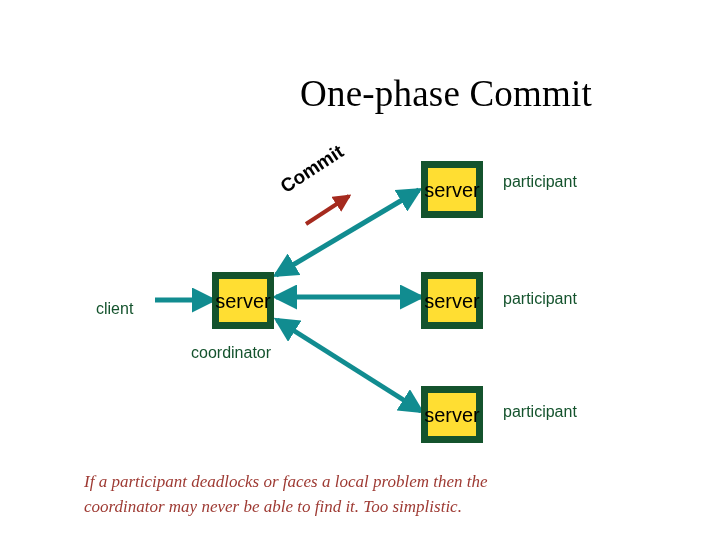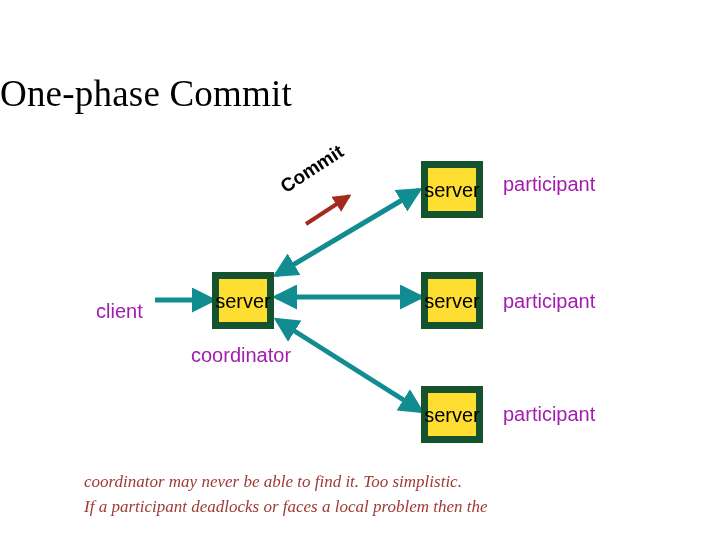--- a/index.html
+++ b/index.html
@@ -15,21 +15,21 @@
     overflow: hidden;
     font-family: "Liberation Sans", sans-serif;
   }
 
   
   #slide-title {
     position: absolute;
     left: 0;
     top: 72px;
     width: 592px;
-    text-align: left;
+    text-align: right;
     font-family: "Liberation Serif", serif;
     font-size: 37px;
     font-weight: normal;
     color: #000000;
     letter-spacing: 0.2px;
     white-space: nowrap;
   }
 
   
   #diagram-svg {
@@ -56,22 +56,22 @@
     font-size: 20px;
     color: #000000;
     white-space: nowrap;
     line-height: 1;
   }
 
   
   .plain-label {
     position: absolute;
     font-family: "Liberation Sans", sans-serif;
-    font-size: 20px;
-    color: #a21caf;
+    font-size: 16px;
+    color: #14532d;
     white-space: nowrap;
     line-height: 1;
   }
 
   
   #commit-label {
     position: absolute;
     left: 277px;
     top: 180px;
     font-family: "Liberation Sans", sans-serif;
@@ -150,17 +150,17 @@
     <span class="node-box-label">server</span>
   </div>
   <div class="plain-label" style="left:503px; top:291px;">participant</div>
 
   <div class="node-box" style="left:421px; top:386px; width:62px; height:57px;">
     <span class="node-box-label">server</span>
   </div>
   <div class="plain-label" style="left:503px; top:404px;">participant</div>
 
   <div id="caption">
+    <span class="caption-line">If a participant deadlocks or faces a local problem then the</span>
     <span class="caption-line">coordinator may never be able to find it. Too simplistic.</span>
-    <span class="caption-line">If a participant deadlocks or faces a local problem then the</span>
   </div>
 
 </div>
 
 </body></html>

